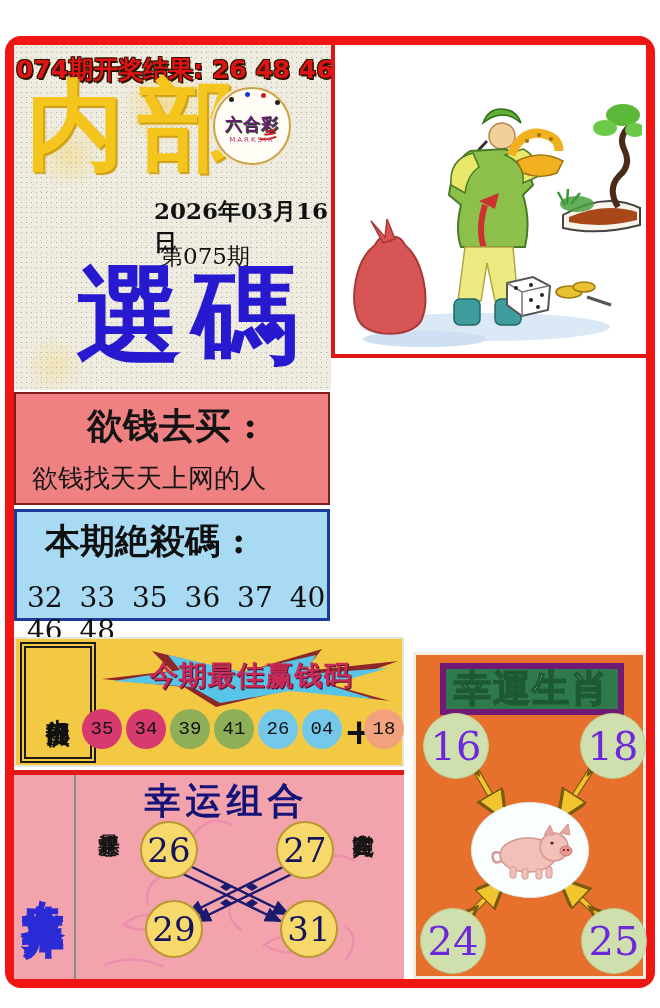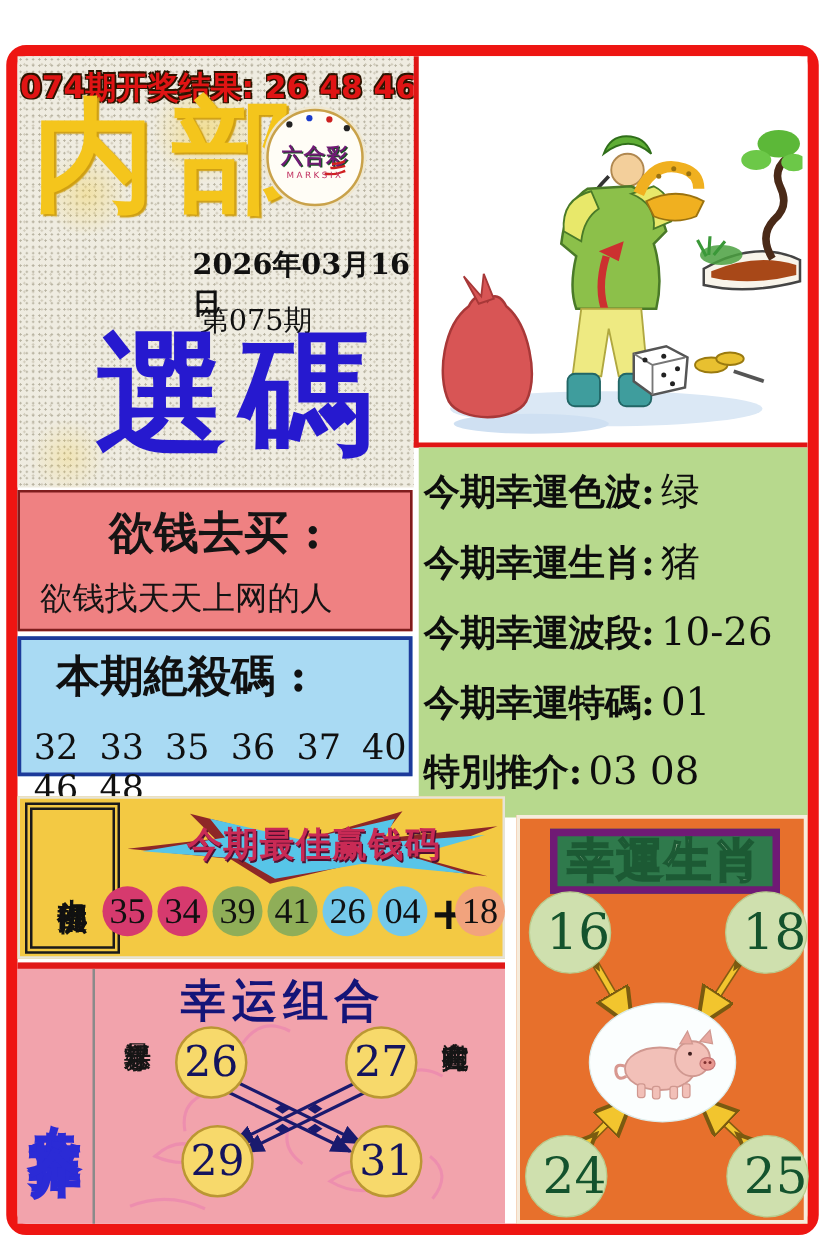--- a/index.html
+++ b/index.html
@@ -56,21 +56,21 @@
 
   
   #internalBox{left:0;top:592px;width:390px;height:130px;background:#f3c943;border:2px solid #e6e3d8;}
   #sideProvide{left:8px;top:7px;width:68px;height:113px;border:2px solid #1a1a1a;outline:2px solid #1a1a1a;outline-offset:2px;
     display:flex;align-items:center;justify-content:center;}
   #sideProvideText{writing-mode:vertical-rl;text-orientation:upright;font-weight:bold;font-size:24px;letter-spacing:2px;color:#111;}
   #burstWrap{left:84px;top:4px;width:302px;height:68px;}
   #burstText{left:84px;top:18px;width:302px;text-align:center;font-weight:bold;font-size:28px;color:#c92a55;
     text-shadow:1px 1px 0 #501030;letter-spacing:1px;}
   .ball{position:absolute;top:70px;width:40px;height:40px;border-radius:50%;display:flex;align-items:center;justify-content:center;
-    font-family:Liberation Serif, serif;font-size:29px;color:#101010;}
+    font-family:Liberation Mono, monospace;font-size:19px;color:#101010;}
   #plusSign{position:absolute;top:72px;left:328px;font-size:36px;font-weight:bold;color:#101010;}
 
   
   #comboBox{left:0;top:725px;width:390px;height:209px;background:#f2a3ac;border-top:5px solid #e01818;overflow:hidden;}
   #comboPattern{left:0;top:0;width:390px;height:209px;}
   #comboSide{left:0;top:0;width:62px;height:209px;border-right:2px solid #8a8a8a;display:flex;align-items:center;justify-content:center;}
   #comboSideText{writing-mode:vertical-rl;text-orientation:upright;font-weight:bold;font-size:40px;letter-spacing:6px;
     color:#fbe9ee;-webkit-text-stroke:2px #2b2bd6;}
   #comboTitle{left:100px;top:2px;width:225px;text-align:center;font-family:"DejaVu Serif",serif;font-weight:bold;font-size:36px;
     color:#141478;letter-spacing:5px;}
@@ -81,21 +81,21 @@
   .combo-circle{position:absolute;width:54px;height:54px;border-radius:50%;background:#f7d96b;border:2px solid #bb9733;
     display:flex;align-items:center;justify-content:center;font-family:"DejaVu Serif",serif;font-size:34px;color:#14145e;}
   #comboArrows{left:62px;top:0;width:328px;height:209px;}
 
   
   #zodiacBox{left:399px;top:607px;width:233px;height:327px;background:#e7702c;border:3px solid #f6ecdc;}
   #zodiacBanner{left:24px;top:8px;width:184px;height:52px;background:#2f7a4c;border:6px solid #701a75;
     display:flex;align-items:center;justify-content:center;}
   #zodiacBannerText{font-weight:bold;font-size:37px;letter-spacing:2px;color:#e4f2d4;-webkit-text-stroke:1.5px #1c5a34;}
   .zodiac-circle{position:absolute;width:64px;height:64px;border-radius:50%;background:#cfe0ae;border:1px solid #b9cc8e;
-    display:flex;align-items:center;justify-content:flex-end;font-family:"DejaVu Serif",serif;font-size:40px;color:#14532d;}
+    display:flex;align-items:center;justify-content:center;font-family:"DejaVu Serif",serif;font-size:40px;color:#6d28d9;}
   #zodiacCenter{left:55px;top:147px;width:118px;height:96px;border-radius:50%;background:#fbfefe;border:1px solid #dcebea;
     display:flex;align-items:center;justify-content:center;}
   #zodiacArrows{left:0;top:0;width:233px;height:327px;}
 </style>
 </head>
 <body>
 
 <div id="stage">
   <div class="abs" id="card">
 
@@ -158,37 +158,20 @@
         <path d="M234,172 q36,-15 68,-5 l0,8 q-36,9 -68,2 Z" fill="#a84818"></path>
         <ellipse cx="242" cy="159" rx="17" ry="8" fill="#4aa040" opacity=".85"></ellipse>
         <path d="M230,160 l-7,-13 m9,12 l1,-15 m3,15 l9,-11" stroke="#3a9838" stroke-width="2.5" fill="none"></path>
         <path d="M283,162 q-11,-18 1,-31 q13,-11 5,-27 q-6,-13 6,-23" stroke="#4a2a18" stroke-width="6" fill="none"></path>
         <ellipse cx="288" cy="70" rx="17" ry="11" fill="#5cb838"></ellipse>
         <ellipse cx="270" cy="83" rx="12" ry="8" fill="#6cc848"></ellipse>
         <ellipse cx="300" cy="85" rx="10" ry="7" fill="#6cc848"></ellipse>
       </svg>
     </div>
 
-    <div class="abs" id="luckyPanel">
-      <div class="lucky-row">
-        <span class="lucky-label">今期幸運色波:</span><span class="lucky-value">绿</span>
-      </div>
-      <div class="lucky-row">
-        <span class="lucky-label">今期幸運生肖:</span><span class="lucky-value">猪</span>
-      </div>
-      <div class="lucky-row">
-        <span class="lucky-label">今期幸運波段:</span><span class="lucky-value">10-26</span>
-      </div>
-      <div class="lucky-row">
-        <span class="lucky-label">今期幸運特碼:</span><span class="lucky-value">01</span>
-      </div>
-      <div class="lucky-row">
-        <span class="lucky-label">特別推介:</span><span class="lucky-value">03 08</span>
-      </div>
-    </div>
 
     <div class="abs" id="wishBox">
       <div id="wishTitle">欲钱去买 :</div>
       <div id="wishLine">欲钱找天天上网的人</div>
     </div>
 
     <div class="abs" id="killBox">
       <div id="killTitle">本期絶殺碼 :</div>
       <div id="killNumbers">32 33 35 36 37 40 46 48</div>
     </div>

